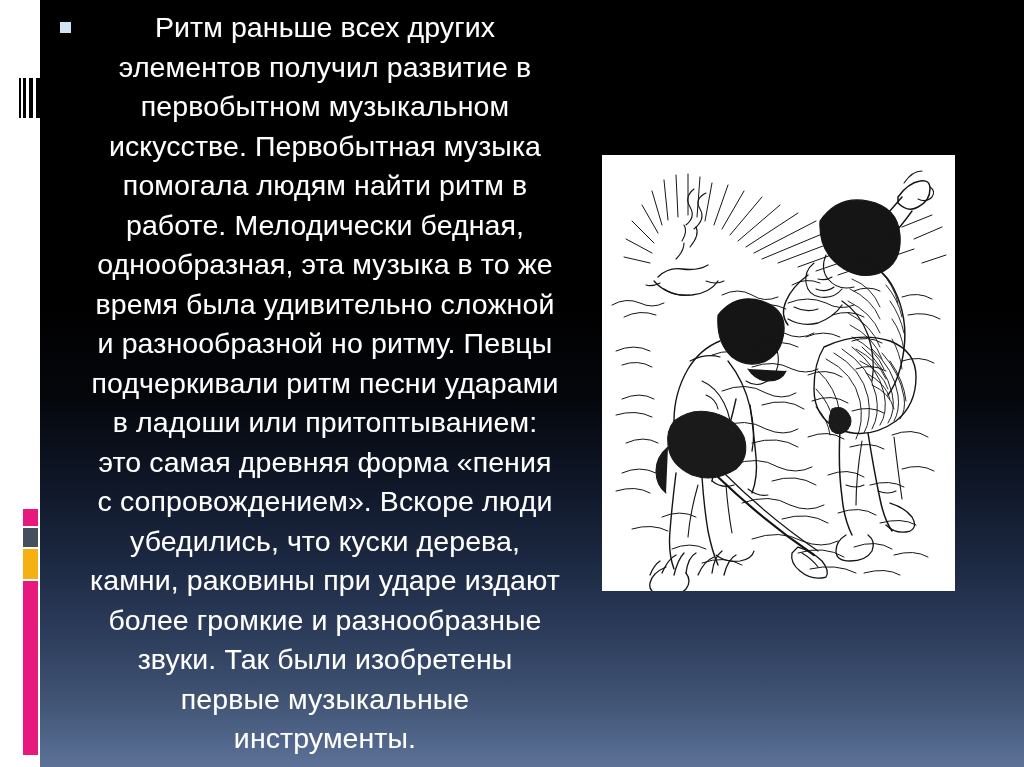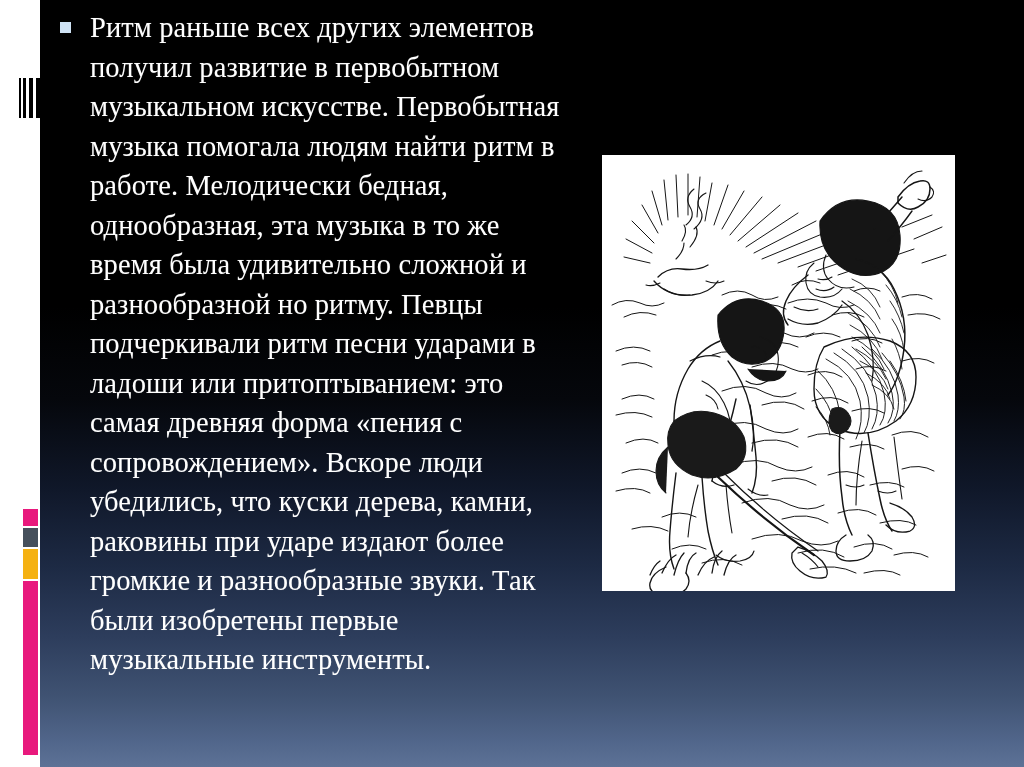--- a/index.html
+++ b/index.html
@@ -15,21 +15,22 @@
     background: linear-gradient(to bottom,
         #000000 0%,
         #000000 40%,
         #05070c 52%,
         #10182a 64%,
         #1d2a44 74%,
         #2d3d5c 83%,
         #405373 91%,
         #52678c 97%,
         #5d7296 100%);
-    font-family: Liberation Serif, serif;
+    font-family: Liberation Sans, sans-serif;
+    text-align: center;
   }
 
   
   .left-panel {
     position: absolute;
     left: 0;
     top: 0;
     width: 40px;
     height: 767px;
     background: #ffffff;

